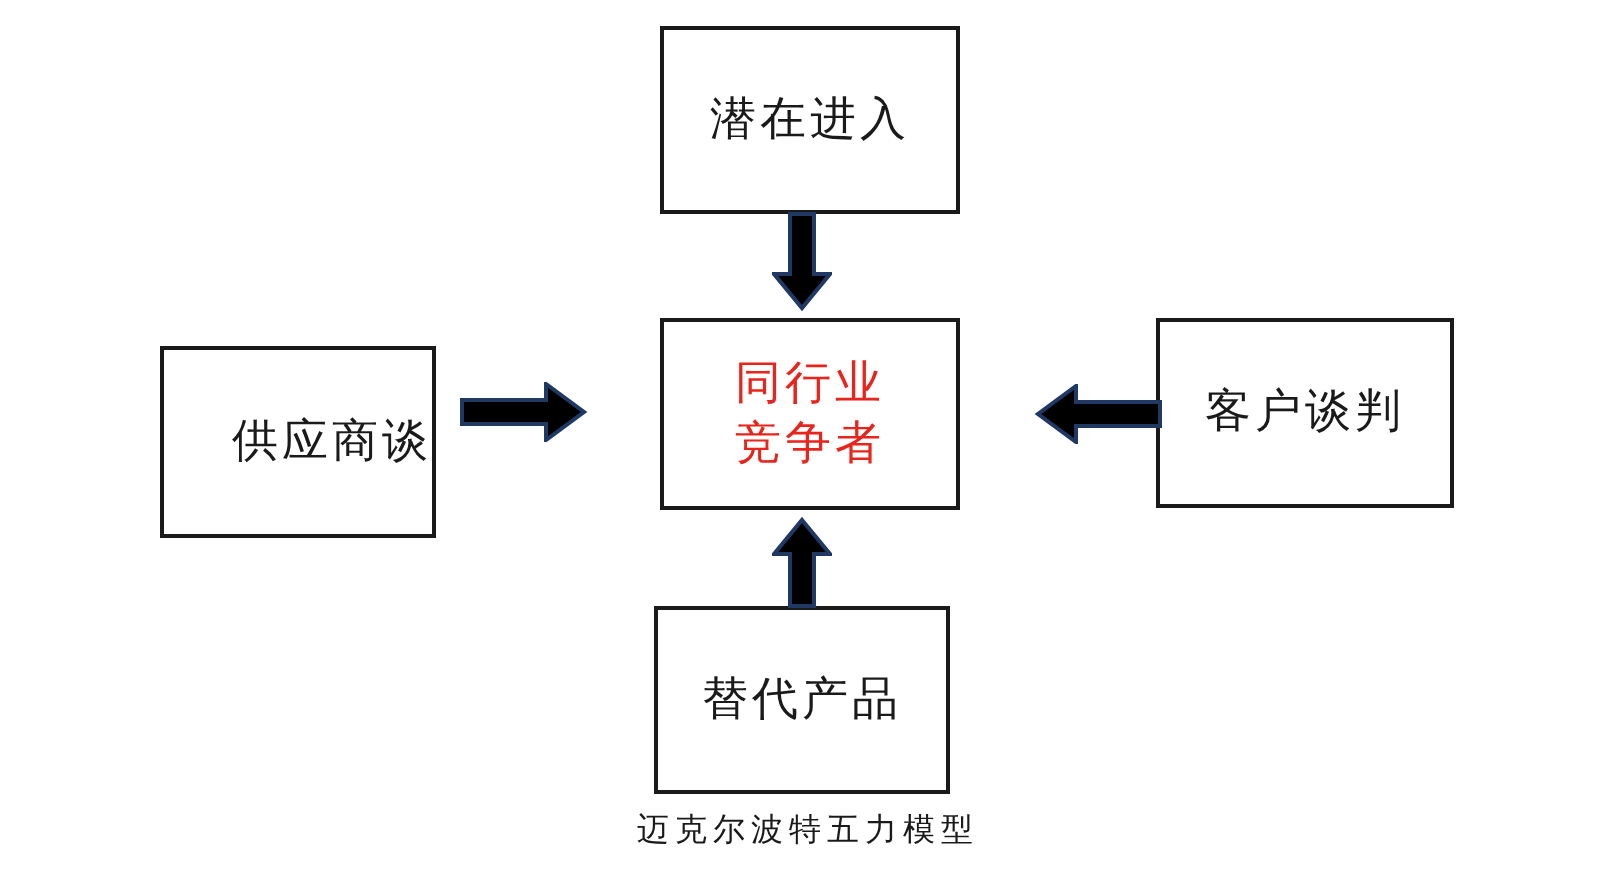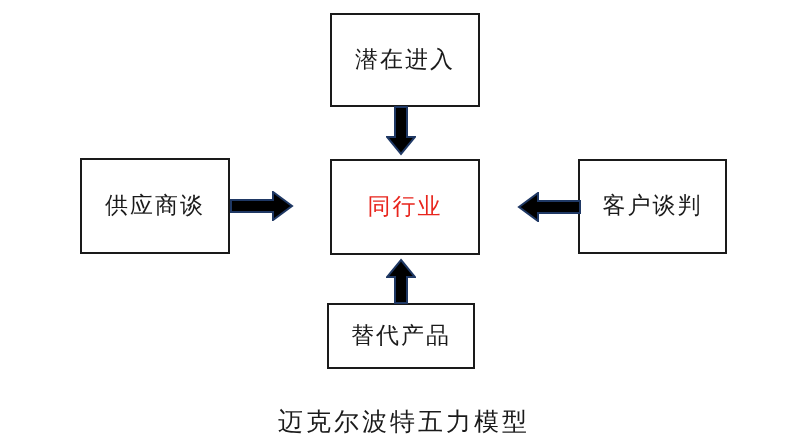--- a/index.html
+++ b/index.html
@@ -33,24 +33,24 @@
     justify-content: center;
     text-align: center;
     font-size: 23px;
     line-height: 1.32;
     color: var(--text);
     letter-spacing: 2px;
     box-sizing: border-box;
   }
   .box span { display: block; }
   #box-top    { left: 330px; top: 13px;  width: 150px; height: 94px; }
-  #box-left   { left: 80px;  top: 158px; width: 150px; height: 96px; }
+  #box-left   { left: 80px;  top: 173px; width: 138px; height: 96px; align-items: flex-end; }
   #box-center { left: 330px; top: 159px; width: 150px; height: 96px; border-width: 2.5px; }
   #box-right  { left: 578px; top: 159px; width: 149px; height: 95px; }
-  #box-bottom { left: 327px; top: 303px; width: 148px; height: 66px; justify-content: center; }
+  #box-bottom { left: 327px; top: 303px; width: 148px; height: 94px; justify-content: center; }
   #box-center span {
     color: var(--center_text);
     font-weight: normal;
   }
   .arrow { position: absolute; display: block; }
   #arrow-down  { left: 386px; top: 106px; }
   #arrow-up    { left: 386px; top: 258px; }
   #arrow-right { left: 230px; top: 191px; }
   #arrow-left  { left: 517px; top: 192px; }
   .arrow polygon {
@@ -58,40 +58,41 @@
     stroke: var(--arrow_outline);
     stroke-width: 2;
     stroke-linejoin: miter;
   }
   .caption {
     position: absolute;
     left: 0;
     top: 405px;
     width: 808px;
     text-align: center;
-    font-size: 25px;
+    font-size: 16px;
     color: var(--text);
     letter-spacing: 3px;
   }
 </style>
 </head>
 <body>
 
 <div class="canvas">
 
   <div class="box" id="box-top">
     <span>潜在进入</span>
   </div>
 
   <div class="box" id="box-left">
     <span>供应商谈</span>
   </div>
 
   <div class="box" id="box-center">
     <span>同行业</span>
+    <span>竞争者</span>
   </div>
 
   <div class="box" id="box-right">
     <span>客户谈判</span>
   </div>
 
   <div class="box" id="box-bottom">
     <span>替代产品</span>
   </div>
 

